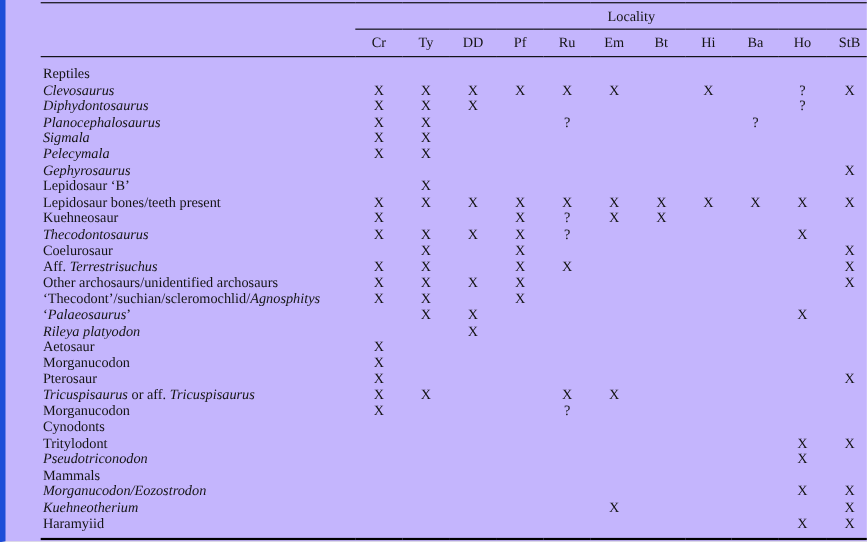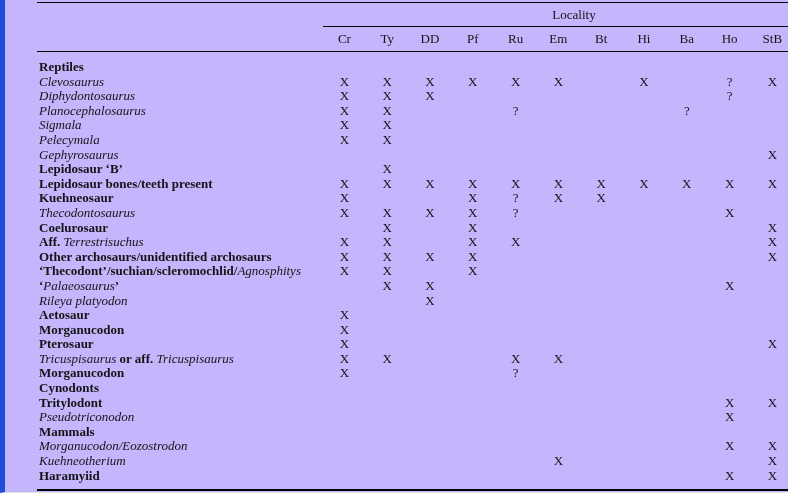--- a/index.html
+++ b/index.html
@@ -64,22 +64,22 @@
   tbody tr:first-child td { padding-top: 8px; }
   tbody tr:last-child td  { padding-bottom: 6px; }
   td.label-cell {
     padding-left: 2px;
     white-space: nowrap;
     overflow: hidden;
   }
   td.data-cell { text-align: center; }
   td.data-cell.col-last { text-align: right; padding-right: 5px; }
   span.seg-i { font-style: italic; }
-  span.seg-b { font-weight: bold; }
-  span.seg-r { font-style: normal; font-weight: bold; }
+  span.seg-b { font-weight: normal; }
+  span.seg-r { font-style: normal; font-weight: normal; }
 </style>
 </head>
 <body>
 
 <div class="page">
   <table class="loc-table">
     <colgroup>
       <col class="c-label">
       <col class="c-data" span="11">
       <col class="c-wh">

